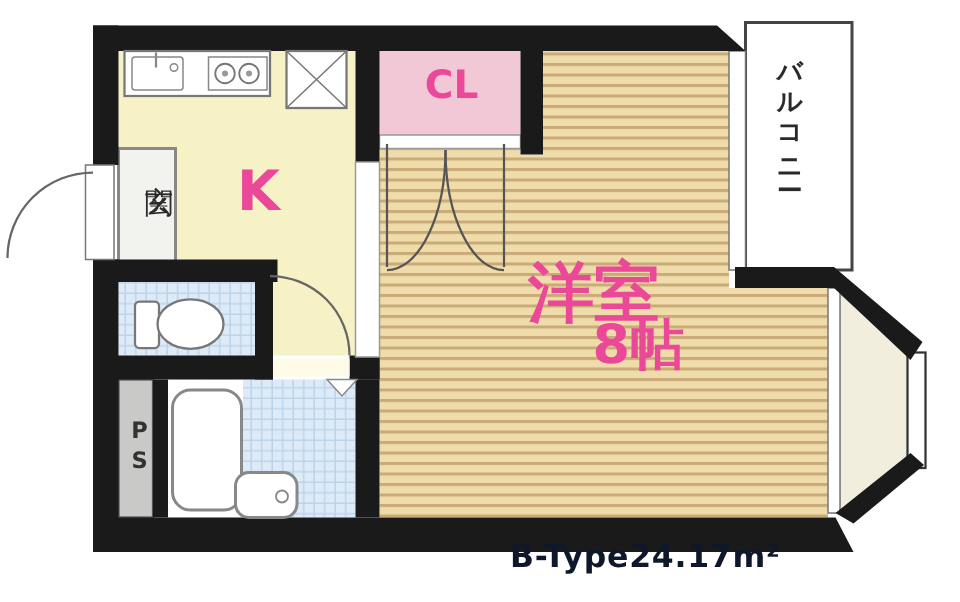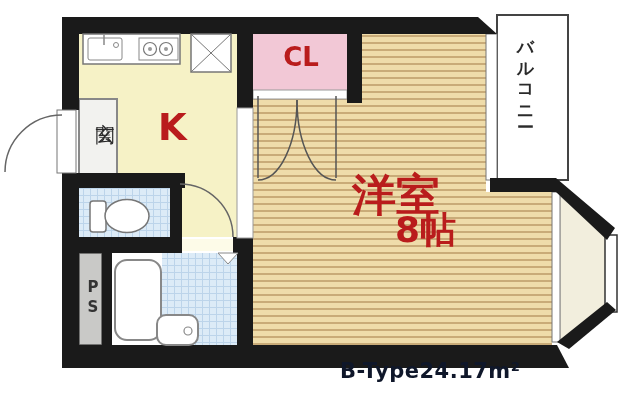--- a/index.html
+++ b/index.html
@@ -1,19 +1,19 @@
 <!DOCTYPE html>
 <html><head>
 <meta charset="utf-8">
 <style>
   html,body{margin:0;padding:0;background:#fff;}
   .plan{position:relative;width:640px;height:401px;background:#ffffff;overflow:hidden;
         font-family:"DejaVu Sans","Liberation Sans",sans-serif;}
   .plan svg{position:absolute;left:0;top:0;}
-  .label{position:absolute;color:#b91c1c;white-space:nowrap;}
+  .label{position:absolute;color:#ec4899;white-space:nowrap;}
   .lbl-k{left:158px;top:106px;font-size:37px;font-weight:bold;}
   .lbl-cl{left:272px;top:42px;width:58px;text-align:center;font-size:26px;font-weight:bold;}
   .lbl-yoshitsu{left:336px;top:166px;width:120px;text-align:center;font-size:44px;font-weight:bold;}
   .lbl-size{left:336px;top:206px;width:120px;text-align:right;font-size:36px;font-weight:bold;}
   .lbl-genkan{left:93px;top:108px;font-size:19px;color:#2a2a2a;
               writing-mode:vertical-rl;text-orientation:upright;letter-spacing:4px;}
   .lbl-balcony{left:515px;top:28px;font-size:17px;font-weight:bold;color:#2a2a2a;
                writing-mode:vertical-rl;text-orientation:upright;letter-spacing:3px;}
   .lbl-ps{left:78px;top:278px;width:24px;text-align:center;font-size:15px;font-weight:bold;color:#333;
           writing-mode:vertical-rl;text-orientation:upright;letter-spacing:2px;}

